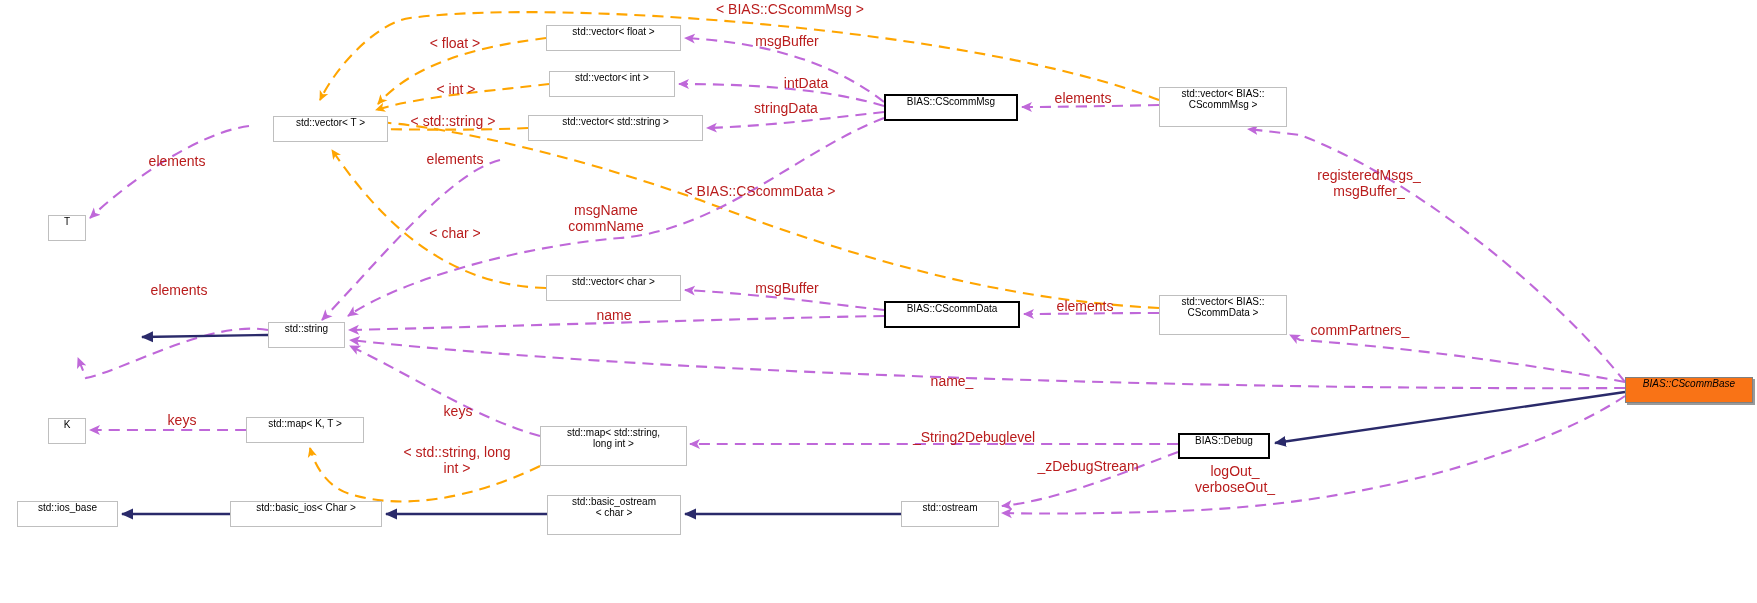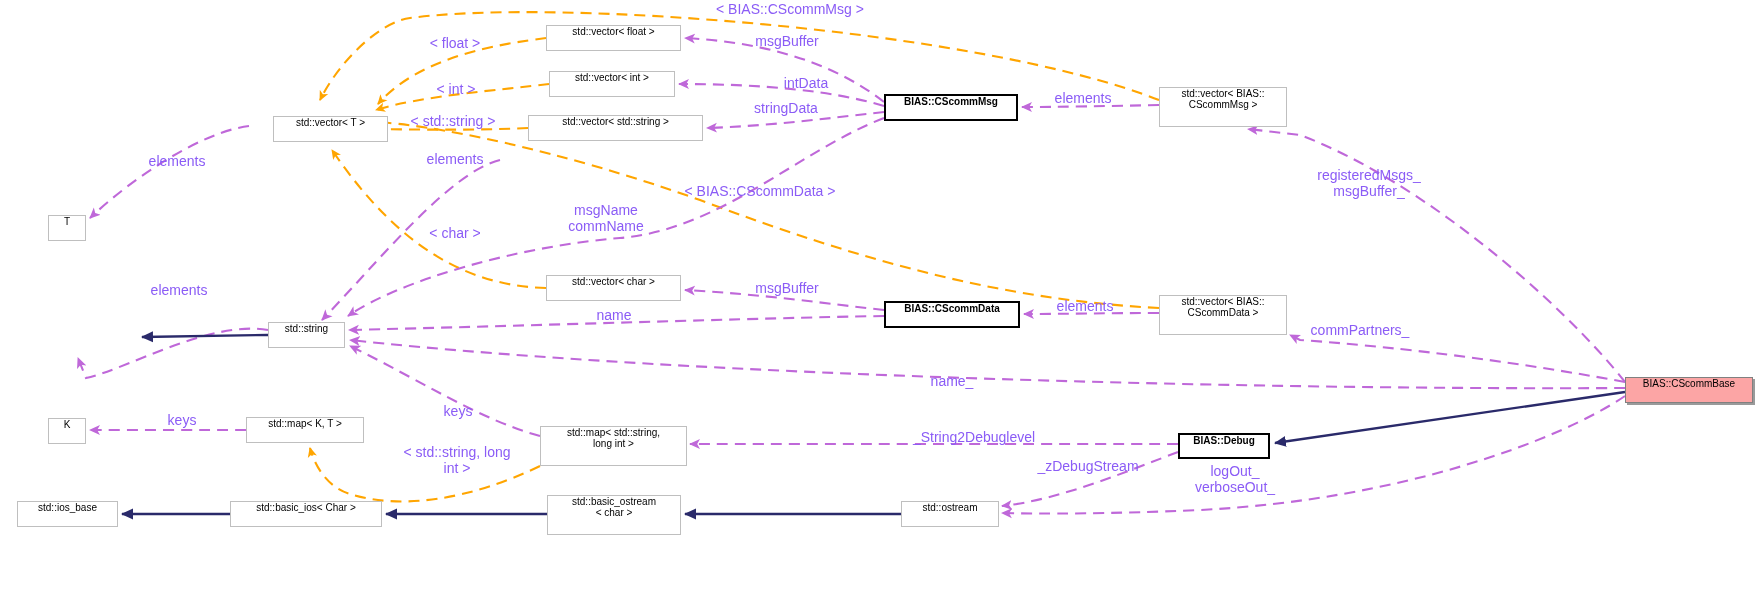--- a/index.html
+++ b/index.html
@@ -34,32 +34,32 @@
     font-size: 10px;
     line-height: 1.12;
     color: #000000;
     background: #ffffff;
     border: 1px solid #bfbfbf;
     white-space: pre;
     z-index: 3;
   }
   .node.thick {
     border: 2px solid #000000;
-    font-weight: bold;
   }
   .node.focus {
     border: 1px solid #808080;
-    background: #fca5a5;
+    background: #f97316;
     box-shadow: 2px 2px 0 0 #9a9a9a;
+    font-style: italic;
   }
   .edge-label {
     position: absolute;
     font-size: 14px;
     line-height: 1.12;
-    color: #8b5cf6;
+    color: #b91c1c;
     background: transparent;
     white-space: pre;
     text-align: center;
     z-index: 4;
     pointer-events: none;
   }
 </style>
 </head>
 <body>
 

